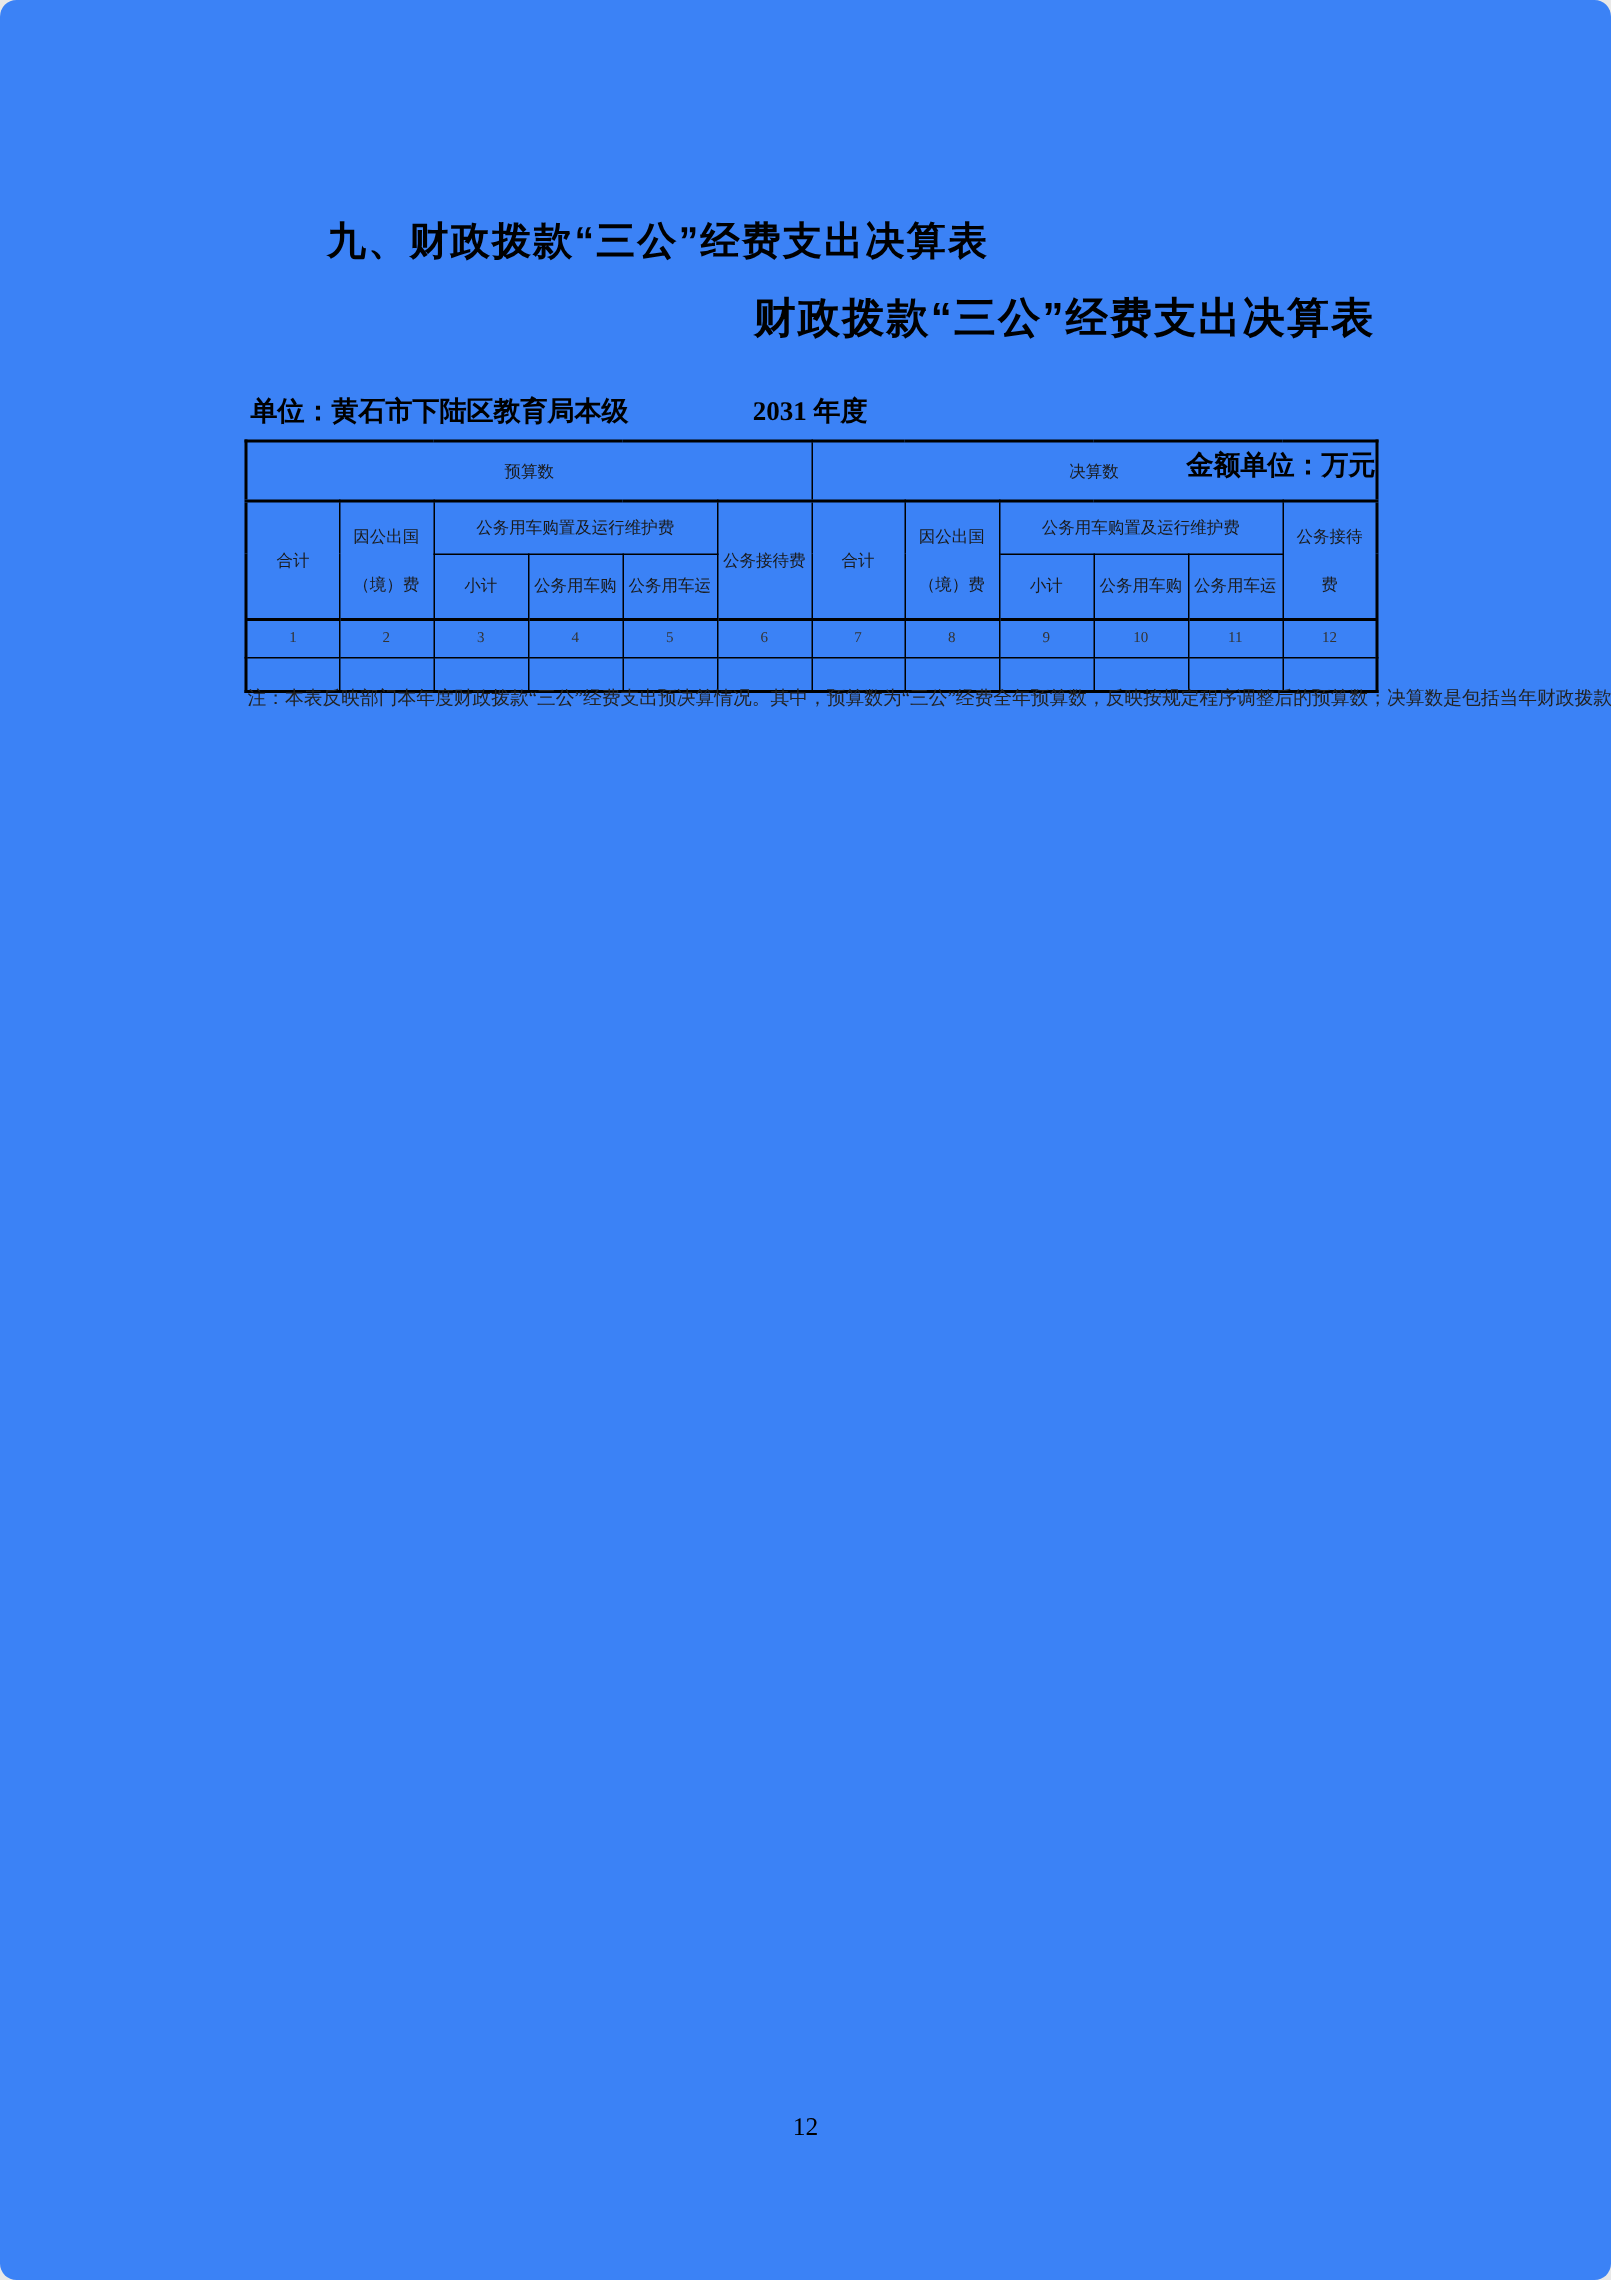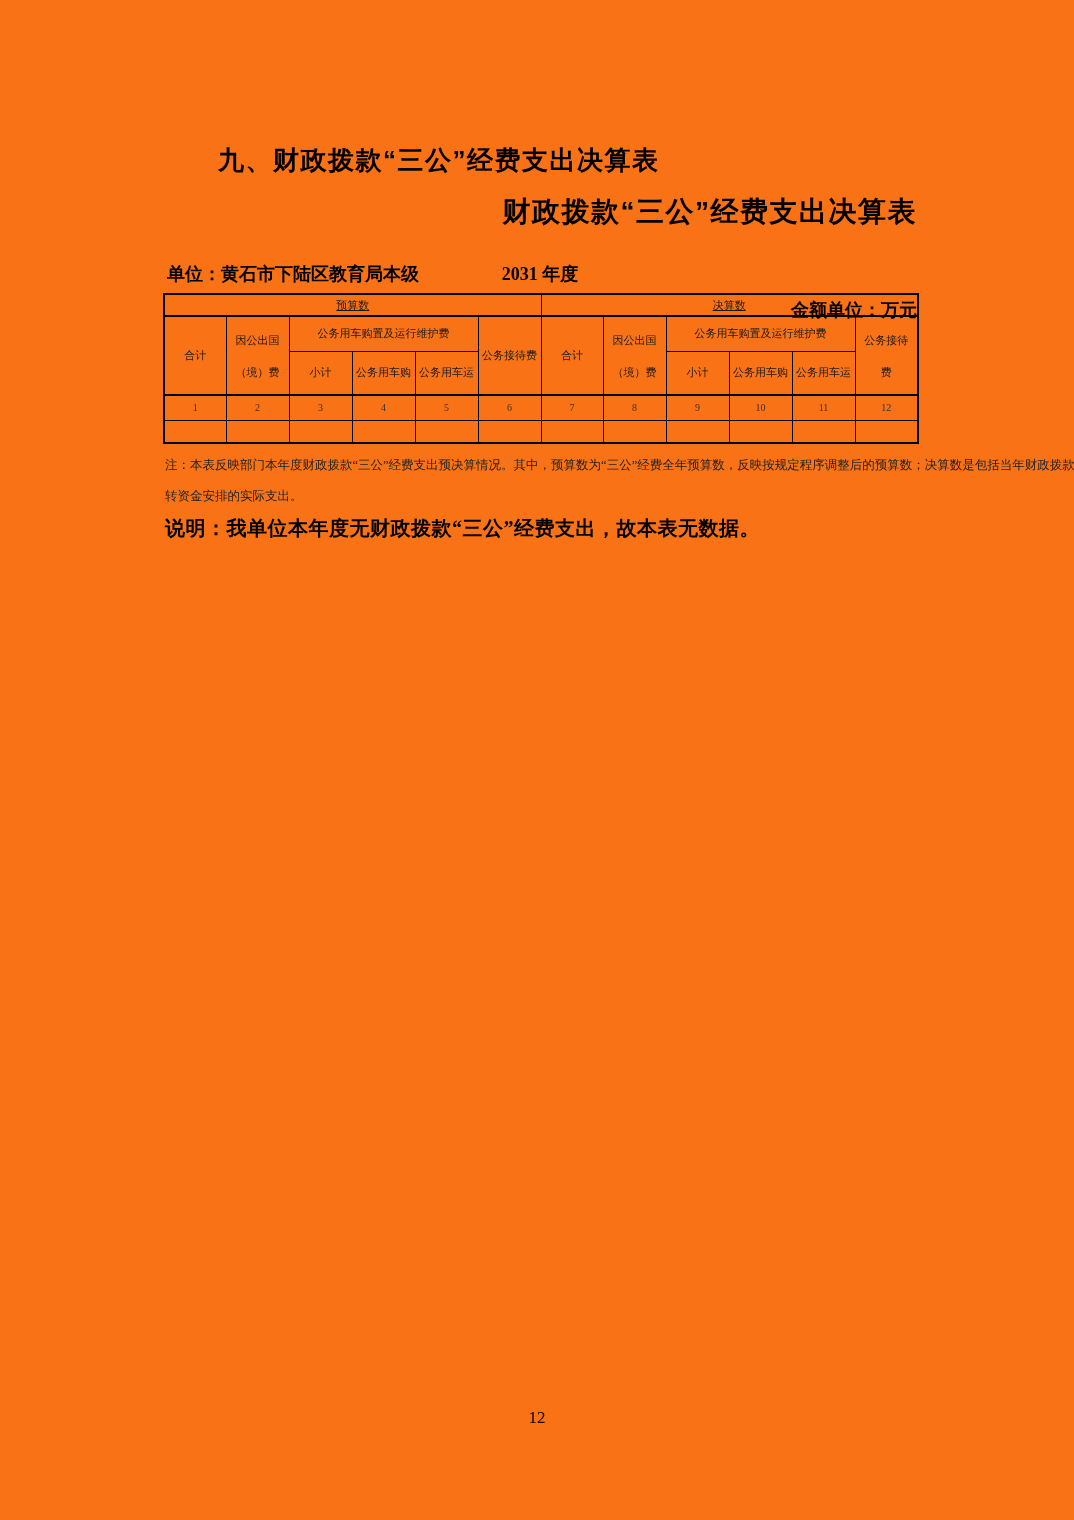--- a/index.html
+++ b/index.html
@@ -2,24 +2,25 @@
 <html><head>
 <meta charset="utf-8">
 <style>
   * { box-sizing: border-box; }
   html, body { margin: 0; padding: 0; background: #e8e8e8; }
   .page {
     position: relative;
     width: 1074px;
     height: 1520px;
     margin: 0 auto;
-    background: #f97316;
+    background: #3b82f6;
     font-family: "Liberation Serif", "DejaVu Serif", serif;
     color: #000;
     overflow: hidden;
+    border-radius: 11px;
   }
   .section-title {
     position: absolute;
     left: 218px;
     top: 143px;
     font-family: "Liberation Sans", "DejaVu Sans", sans-serif;
     font-weight: bold;
     font-size: 26px;
     letter-spacing: 1.5px;
     white-space: nowrap;
@@ -68,21 +69,21 @@
   }
   table.sangong td {
     border: 1px solid #000;
     text-align: center;
     vertical-align: middle;
     font-size: 11px;
     color: #1a1a1a;
     padding: 0 1px;
     overflow: hidden;
   }
-  tr.group-row td { height: 22px; border-bottom-width: 2px; text-decoration: underline; }
+  tr.group-row td { height: 40px; border-bottom-width: 2px; }
   tr.head-row td { height: 35px; margin-left: 12px; }
   tr.subhead-row td { height: 44px; }
   td.two-line { white-space: pre-line; line-height: 32px; }
   tr.nums-row td { height: 25px; font-size: 10px; color: #333; border-top-width: 2px; }
   tr.empty-row td { height: 23px; }
   td.mid-split { border-left-width: 2px; }
 
   .note-block {
     position: absolute;
     left: 165px;
@@ -192,20 +193,18 @@
         <td></td>
         <td></td>
         <td></td>
         <td></td>
       </tr>
     </tbody>
   </table>
 
   <div class="note-block">
     <div>注：本表反映部门本年度财政拨款“三公”经费支出预决算情况。其中，预算数为“三公”经费全年预算数，反映按规定程序调整后的预算数；决算数是包括当年财政拨款和以前年度结</div>
-    <div>转资金安排的实际支出。</div>
   </div>
 
-  <div class="statement">说明：我单位本年度无财政拨款“三公”经费支出，故本表无数据。</div>
 
   <div class="pageno">12</div>
 
 </div>
 
 </body></html>

